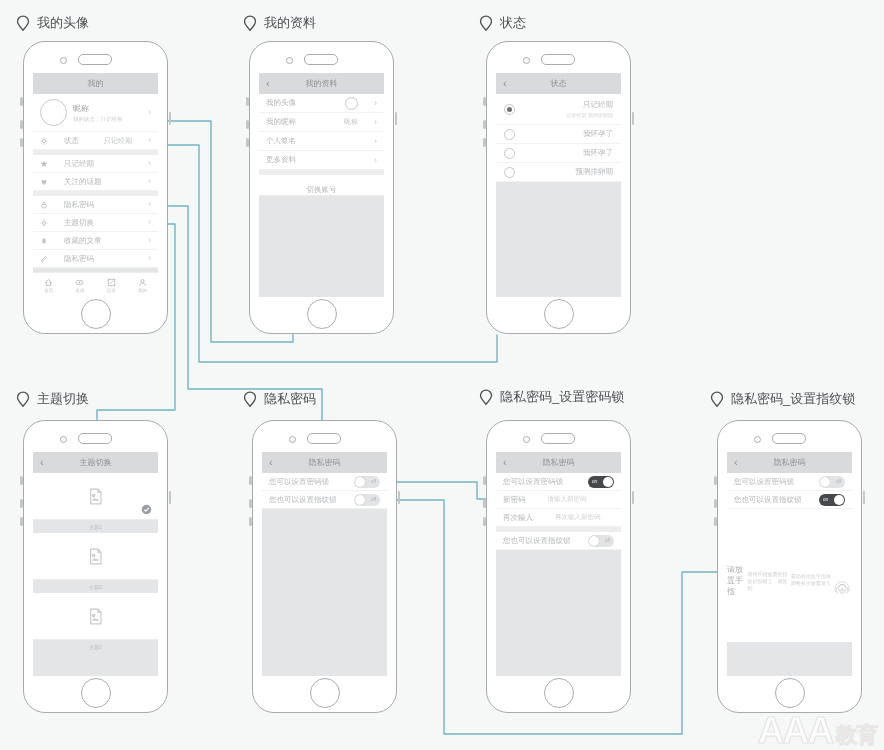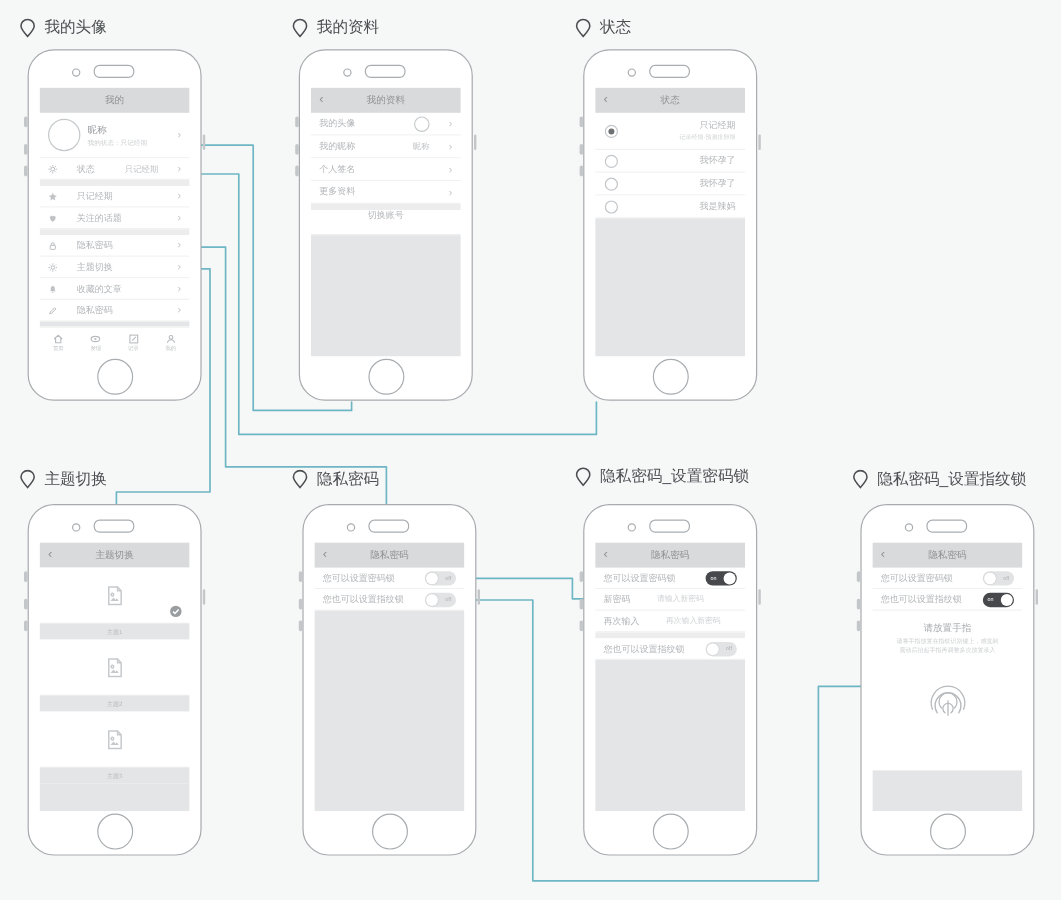--- a/index.html
+++ b/index.html
@@ -33,21 +33,21 @@
   .prow{display:flex;align-items:center;gap:6px;padding:0 7px;height:37px;border-bottom:1px solid #f0f1f1;background:#fff;}
   .avatar{width:25px;height:25px;border:1px solid #c6c9cb;border-radius:50%;}
   .pinfo{flex:1;}
   .pname{font-size:8px;color:#9a9ea1;}
   .psub{font-size:5.5px;color:#ccced0;margin-top:2px;}
   .tabbar{height:24px;background:#fff;border-top:1px solid #ededee;display:flex;}
   .tab{flex:1;display:flex;flex-direction:column;align-items:center;justify-content:center;gap:1px;}
   .tab span{font-size:4.5px;color:#c2c5c7;}
   
   .mini-avatar{width:11px;height:11px;border:1px solid #c6c9cb;border-radius:50%;}
-  .btnrow{height:20px;background:#fff;display:flex;align-items:flex-start;justify-content:center;font-size:7.5px;color:#b3b6b9;border-bottom:1px solid #ededee;}
+  .btnrow{height:20px;background:#fff;display:flex;align-items:flex-end;justify-content:center;font-size:7.5px;color:#b3b6b9;border-bottom:1px solid #ededee;}
   
   .opt{display:flex;align-items:center;padding:0 8px;border-bottom:1px solid #f0f1f1;background:#fff;}
   .optxt{flex:1;text-align:right;}
   .optlabel{font-size:7.5px;color:#b3b6b9;}
   .optsub{font-size:5px;color:#d2d4d6;margin-top:1.5px;}
   .radio{width:9px;height:9px;border:1px solid #c3c6c9;border-radius:50%;position:relative;}
   .radio.sel::after{content:"";position:absolute;left:2px;top:2px;width:5px;height:5px;border-radius:50%;background:#6e7174;}
   
   .card{height:46px;background:#fff;display:flex;align-items:center;justify-content:center;position:relative;border-bottom:1px solid #ececed;}
   .card .chk{position:absolute;right:6px;bottom:4px;}
@@ -56,21 +56,21 @@
   .tog{width:26px;height:12px;border-radius:6px;position:relative;box-sizing:border-box;}
   .tog.off{background:#e2e3e4;}
   .tog.off .knob{position:absolute;left:1px;top:1px;width:10px;height:10px;border-radius:50%;background:#fff;box-shadow:0 0 1px rgba(0,0,0,.25);}
   .tog.off .togtxt{position:absolute;right:4px;top:3px;font-size:4.5px;color:#b0b3b6;font-style:normal;}
   .tog.on{background:#46484b;}
   .tog.on .knob{position:absolute;right:1px;top:1px;width:10px;height:10px;border-radius:50%;background:#fff;}
   .tog.on .togtxt{position:absolute;left:4px;top:3px;font-size:4.5px;color:#fff;font-style:normal;}
   
   .ph{font-size:6.5px;color:#cfd1d3;margin-left:6px;}
   
-  .fpsec{flex:1 1 auto;background:#fff;display:flex;flex-direction:column;align-items:center;padding-top:9px;}
+  .fpsec{flex:1 1 auto;background:#fff;display:flex;flex-direction:row;align-items:center;padding-top:9px;}
   .fptitle{font-size:8px;color:#a9acaf;}
   .fpline{font-size:5px;color:#cbcdcf;margin-top:3px;line-height:7px;}
   .fpsec svg{margin-top:12px;}
   .grayband{height:34px;background:#e4e5e6;}
   
   .wm{position:absolute;right:6px;bottom:2px;display:flex;align-items:flex-end;gap:4px;pointer-events:none;}
   .wm .big{font-size:37px;font-weight:bold;letter-spacing:-2px;color:#fdfdfd;-webkit-text-stroke:1.2px #e4e4e3;line-height:34px;}
   .wm .small{font-size:21px;font-weight:bold;color:#f4f2f1;-webkit-text-stroke:1px #e9e7e5;line-height:26px;}
 </style>
 </head>
@@ -325,21 +325,21 @@
       </div>
       <div class="opt" style="height:18px">
         <span class="radio"></span>
         <div class="optxt">
             <div class="optlabel">我怀孕了</div>
           </div>
       </div>
       <div class="opt" style="height:18px">
         <span class="radio"></span>
         <div class="optxt">
-            <div class="optlabel">我是辣妈</div>
+            <div class="optlabel">预测排卵期</div>
           </div>
       </div>
       <div class="fill"></div>
     </div>
     <span class="home"></span>
   </div>
 
   <div class="phone" style="left:23px;top:420px">
     <span class="cam"></span>
     <span class="spk"></span>
@@ -503,14 +503,18 @@
             <path d="M17.5 36 A4.3 4.3 0 1 1 22.5 36"></path>
             <path d="M20 26 V38"></path>
           </g>
         </svg>
       </div>
       <div class="grayband"></div>
     </div>
     <span class="home"></span>
   </div>
 
+  <div class="wm">
+    <span class="big">AAA</span>
+    <span class="small">教育</span>
+  </div>
 
 </div>
 
 </body></html>

